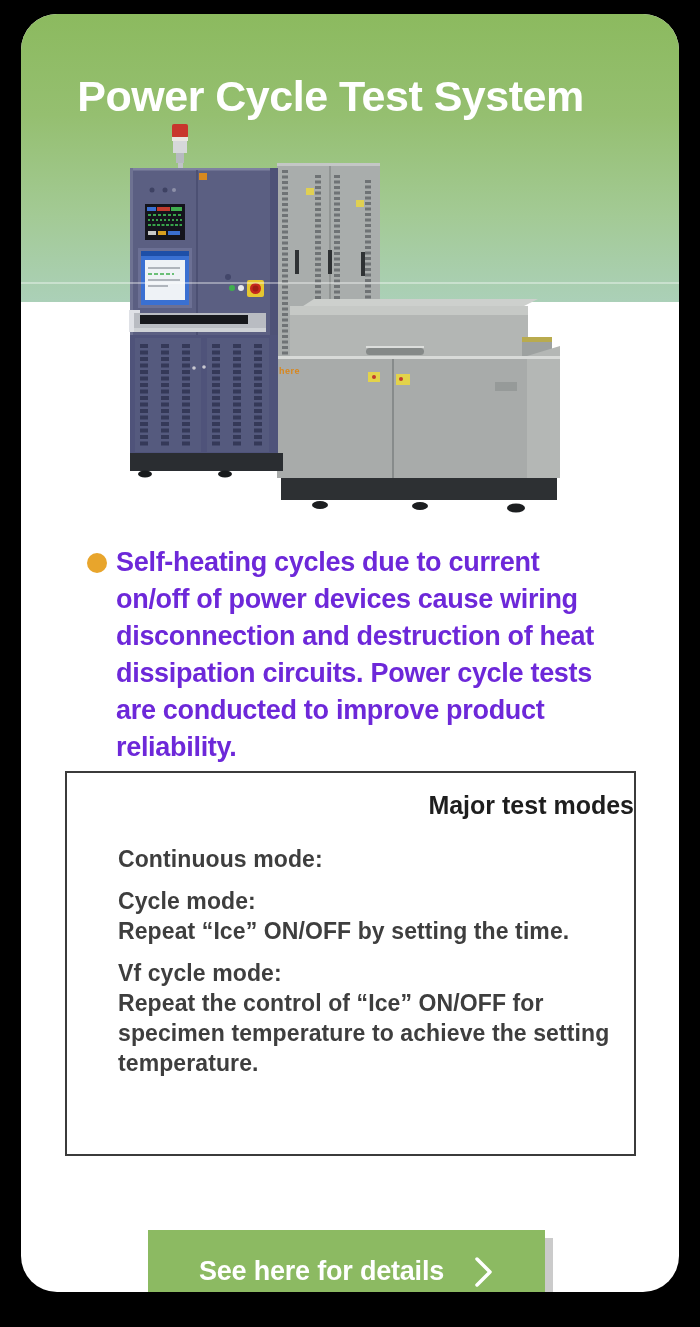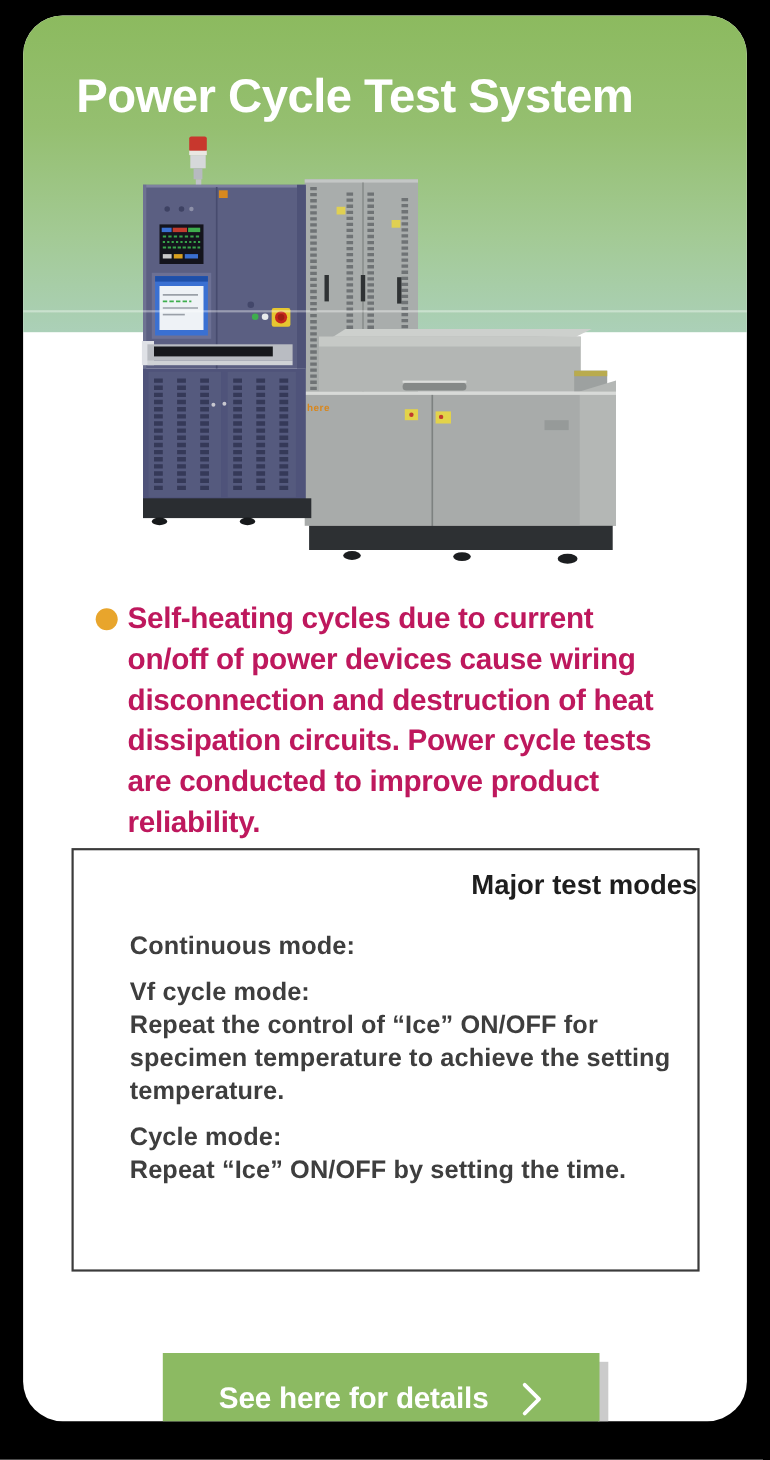--- a/index.html
+++ b/index.html
@@ -15,37 +15,37 @@
     position:absolute;left:0;top:0;width:658px;height:288px;
     background:linear-gradient(to bottom,#8cba5f 0%,#95bf70 35%,#a3ca95 70%,#abd0b8 100%);
   }
   .backdrop-line{
     position:absolute;left:0;top:268px;width:658px;height:2px;
     background:rgba(255,255,255,0.38);z-index:4;
   }
   .hero-title{
     position:absolute;left:0;top:50px;width:603px;z-index:3;
     text-align:center;color:#ffffff;font-size:43px;font-weight:700;
-    letter-spacing:-0.5px;margin:0;
+    letter-spacing:-0.5px;margin:8px;
   }
   .photo{position:absolute;left:89px;top:106px;width:465px;height:400px;z-index:2;}
   .espec-logo{
     position:absolute;left:258px;top:352px;z-index:3;
     font-size:9px;font-weight:700;color:#d8871e;letter-spacing:0.5px;
   }
   .intro{
     position:absolute;left:66px;top:530px;width:528px;z-index:2;
     display:flex;align-items:flex-start;
   }
   .bullet-dot{
     flex:0 0 auto;width:20px;height:20px;border-radius:50%;
     background:#e8a52c;margin-top:9px;margin-right:9px;
   }
   .intro-text{
-    width:505px;color:#be185d;font-size:27px;font-weight:700;
+    width:505px;color:#6d28d9;font-size:27px;font-weight:700;
     line-height:37px;letter-spacing:-0.3px;
   }
   .modes-box{
     position:absolute;left:44px;top:757px;width:567px;height:381px;
     border:2px solid #3b3b3b;background:#fff;z-index:2;
   }
   .modes-title{
     margin:18px 0 0 0;text-align:right;
     font-size:25px;font-weight:700;color:#1e1e1e;
   }
@@ -194,26 +194,26 @@
     <p class="intro-text" style="margin:0">Self-heating cycles due to current on/off of power devices cause wiring disconnection and destruction of heat dissipation circuits. Power cycle tests are conducted to improve product reliability.</p>
   </div>
 
   <div class="modes-box">
     <h2 class="modes-title">Major test modes</h2>
     <div class="modes-body">
       <div class="mode">
         <div class="mode-label">Continuous mode:</div>
       </div>
       <div class="mode">
+        <div class="mode-label">Cycle mode:</div>
+        <div class="mode-desc">Repeat “Ice” ON/OFF by setting the time.</div>
+      </div>
+      <div class="mode">
         <div class="mode-label">Vf cycle mode:</div>
         <div class="mode-desc">Repeat the control of “Ice” ON/OFF for specimen temperature to achieve the setting temperature.</div>
-      </div>
-      <div class="mode">
-        <div class="mode-label">Cycle mode:</div>
-        <div class="mode-desc">Repeat “Ice” ON/OFF by setting the time.</div>
       </div>
     </div>
   </div>
 
   <button class="cta-button">
     <span class="cta-label">See here for details</span>
     <svg class="chev" width="20" height="32" viewBox="0 0 20 32">
       <polyline points="3,3 16,16 3,29" fill="none" stroke="#ffffff" stroke-width="3.5" stroke-linecap="round" stroke-linejoin="round"></polyline>
     </svg>
   </button>

